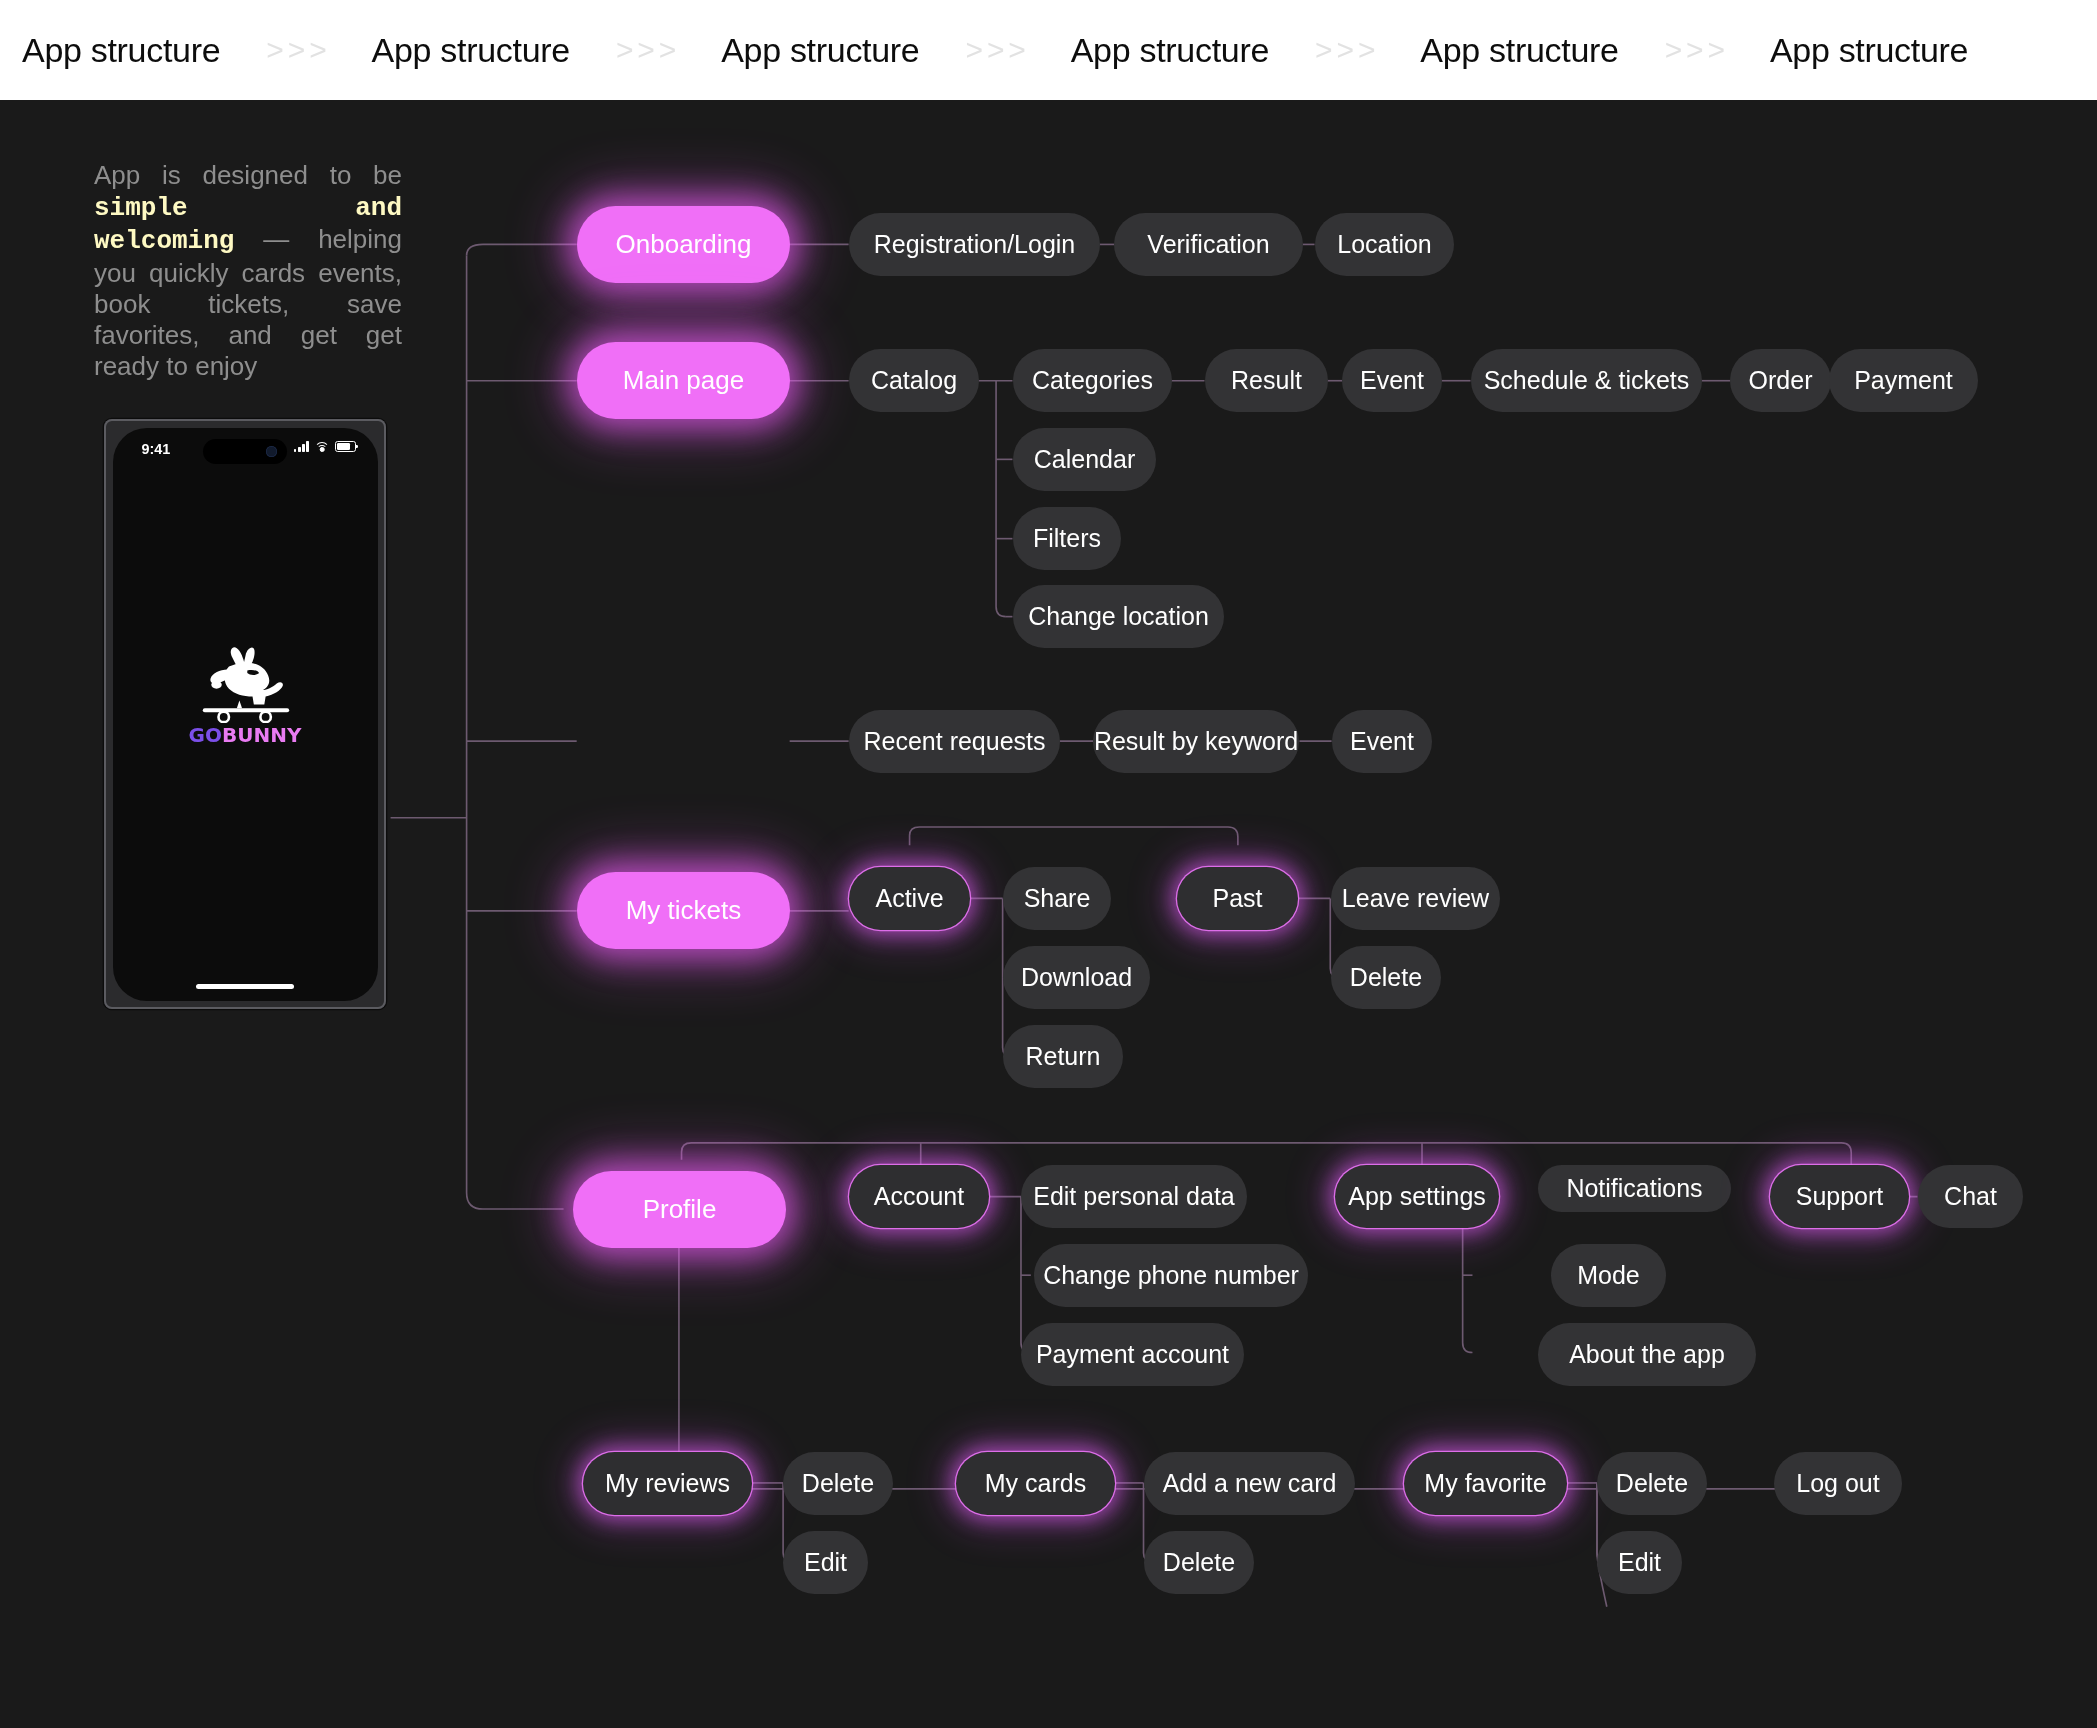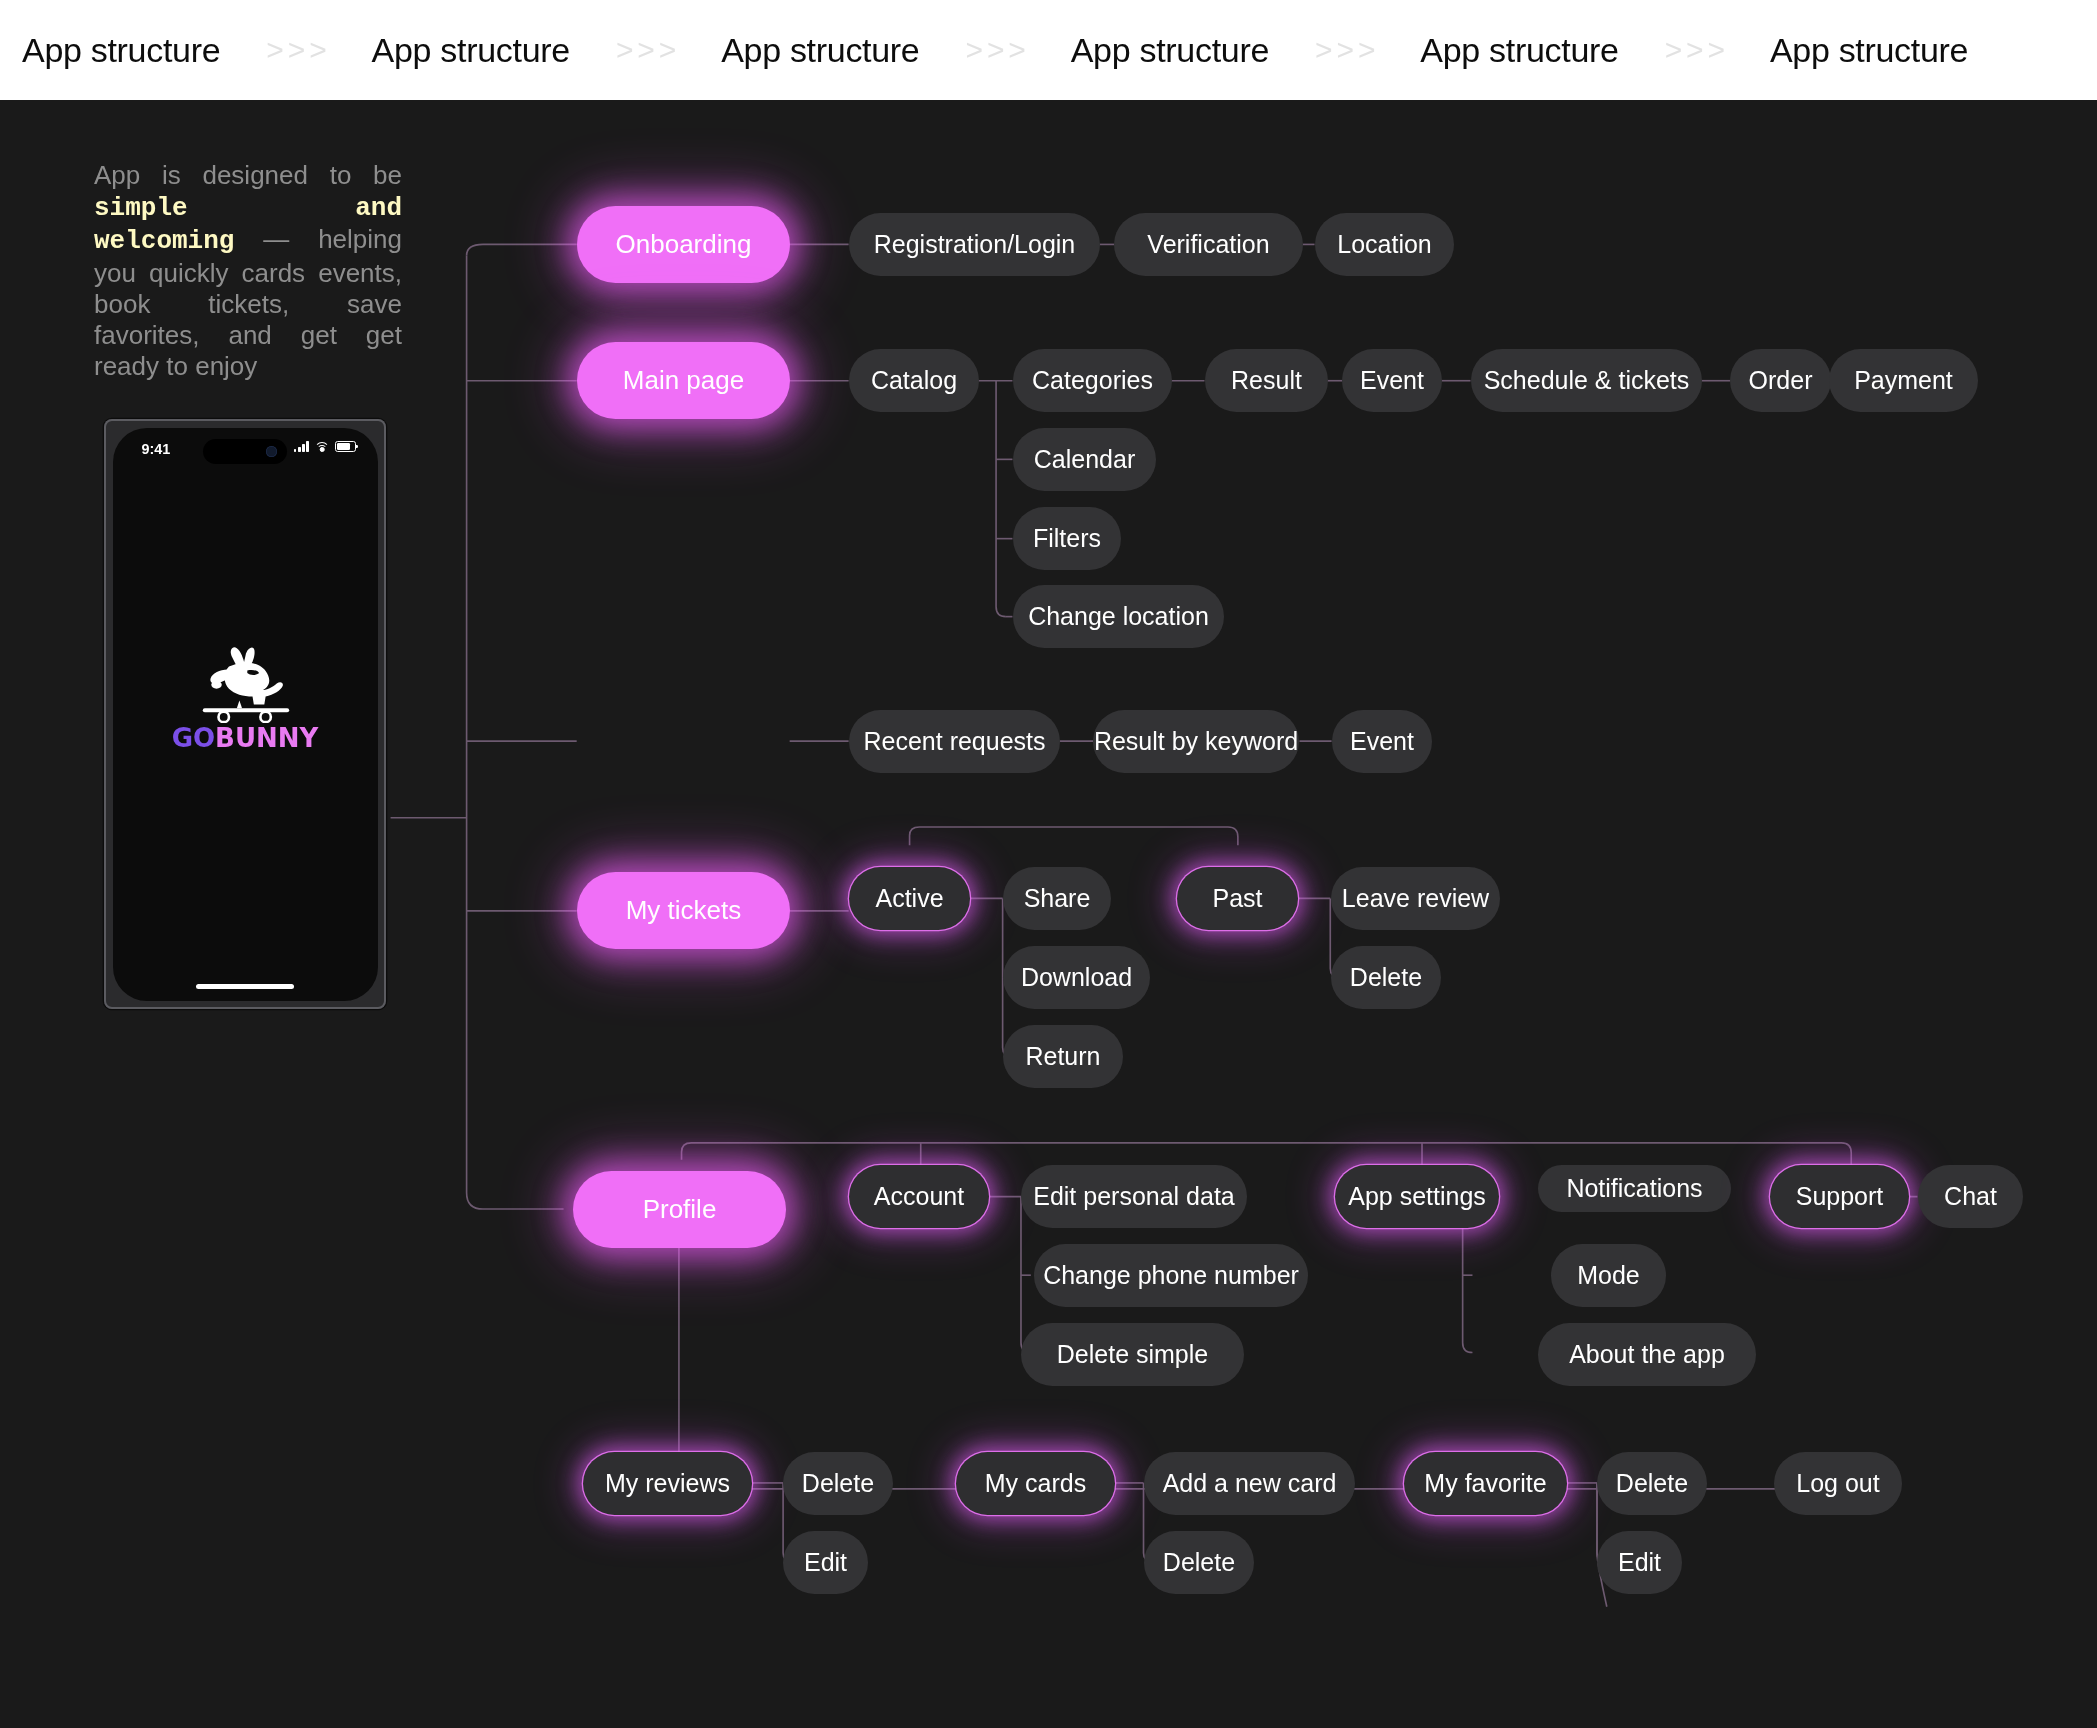--- a/index.html
+++ b/index.html
@@ -44,21 +44,21 @@
   .wifi span.a{width:13px;height:13px;top:0.7px;}
   .wifi span.b{width:7.9px;height:7.9px;top:3.3px;}
   .wifi span.c{width:2.6px;height:2.6px;top:5.9px;border-bottom-color:#fff;border-left-color:#fff;
         border-right-color:#fff;background:#fff;border-radius:50%;}
   .batt{width:18.4px;height:9.2px;border:1.3px solid #fff;border-radius:2.6px;position:relative;}
   .batt::after{content:"";position:absolute;right:-3.3px;top:2.6px;width:1.6px;height:3.3px;
         background:#fff;border-radius:0 1.3px 1.3px 0;}
   .batt i{position:absolute;left:1px;top:1px;bottom:1px;width:13px;background:#fff;border-radius:1.3px;}
   #phone .logo{position:absolute;left:0;right:0;top:216px;display:flex;flex-direction:column;
         align-items:center;}
-  #phone .wordmark{font-size:26px;font-weight:800;letter-spacing:0px;line-height:1;margin-top:2.6px;
+  #phone .wordmark{font-size:20px;font-weight:800;letter-spacing:0px;line-height:1;margin-top:2.6px;
         font-family:"DejaVu Sans",sans-serif;}
   #phone .wordmark .go{color:#7b4fe8;}
   #phone .wordmark .bunny{color:#e97bf2;}
   #phone .homebar{position:absolute;left:50%;transform:translateX(-50%);bottom:11.8px;
         width:98px;height:4.6px;border-radius:2.6px;background:#fff;}
 
   
   #wires{position:absolute;left:0;top:0;width:2097px;height:1728px;pointer-events:none;}
 
   
@@ -248,21 +248,21 @@
   <div class="node dark" style="left:1003px; top:946px; width:147px; height:63px;">Download</div>
   <div class="node dark" style="left:1003px; top:1025px; width:120px; height:63px;">Return</div>
   <div class="node outlined" style="left:1177px; top:867px; width:121px; height:63px;">Past</div>
   <div class="node dark" style="left:1331px; top:867px; width:169px; height:63px;">Leave review</div>
   <div class="node dark" style="left:1331px; top:946px; width:110px; height:63px;">Delete</div>
 
   <div class="node primary" style="left:573px;  top:1171px; width:213px; height:77px;">Profile</div>
   <div class="node outlined" style="left:849px; top:1165px; width:140px; height:63px;">Account</div>
   <div class="node dark" style="left:1021px; top:1165px; width:226px; height:63px;">Edit personal data</div>
   <div class="node dark" style="left:1034px; top:1244px; width:274px; height:63px;">Change phone number</div>
-  <div class="node dark" style="left:1021px; top:1323px; width:223px; height:63px;">Delete simple</div>
+  <div class="node dark" style="left:1021px; top:1323px; width:223px; height:63px;">Payment account</div>
 
   <div class="node outlined" style="left:1335px; top:1165px; width:164px; height:63px;">App settings</div>
   <div class="node dark" style="left:1538px; top:1165px; width:193px; height:47px;">Notifications</div>
   <div class="node dark" style="left:1551px; top:1244px; width:115px; height:63px;">Mode</div>
   <div class="node dark" style="left:1538px; top:1323px; width:218px; height:63px;">About the app</div>
 
   <div class="node outlined" style="left:1770px; top:1165px; width:139px; height:63px;">Support</div>
   <div class="node dark" style="left:1918px; top:1165px; width:105px; height:63px;">Chat</div>
 
   <div class="node outlined" style="left:583px;  top:1452px; width:169px; height:63px;">My reviews</div>

